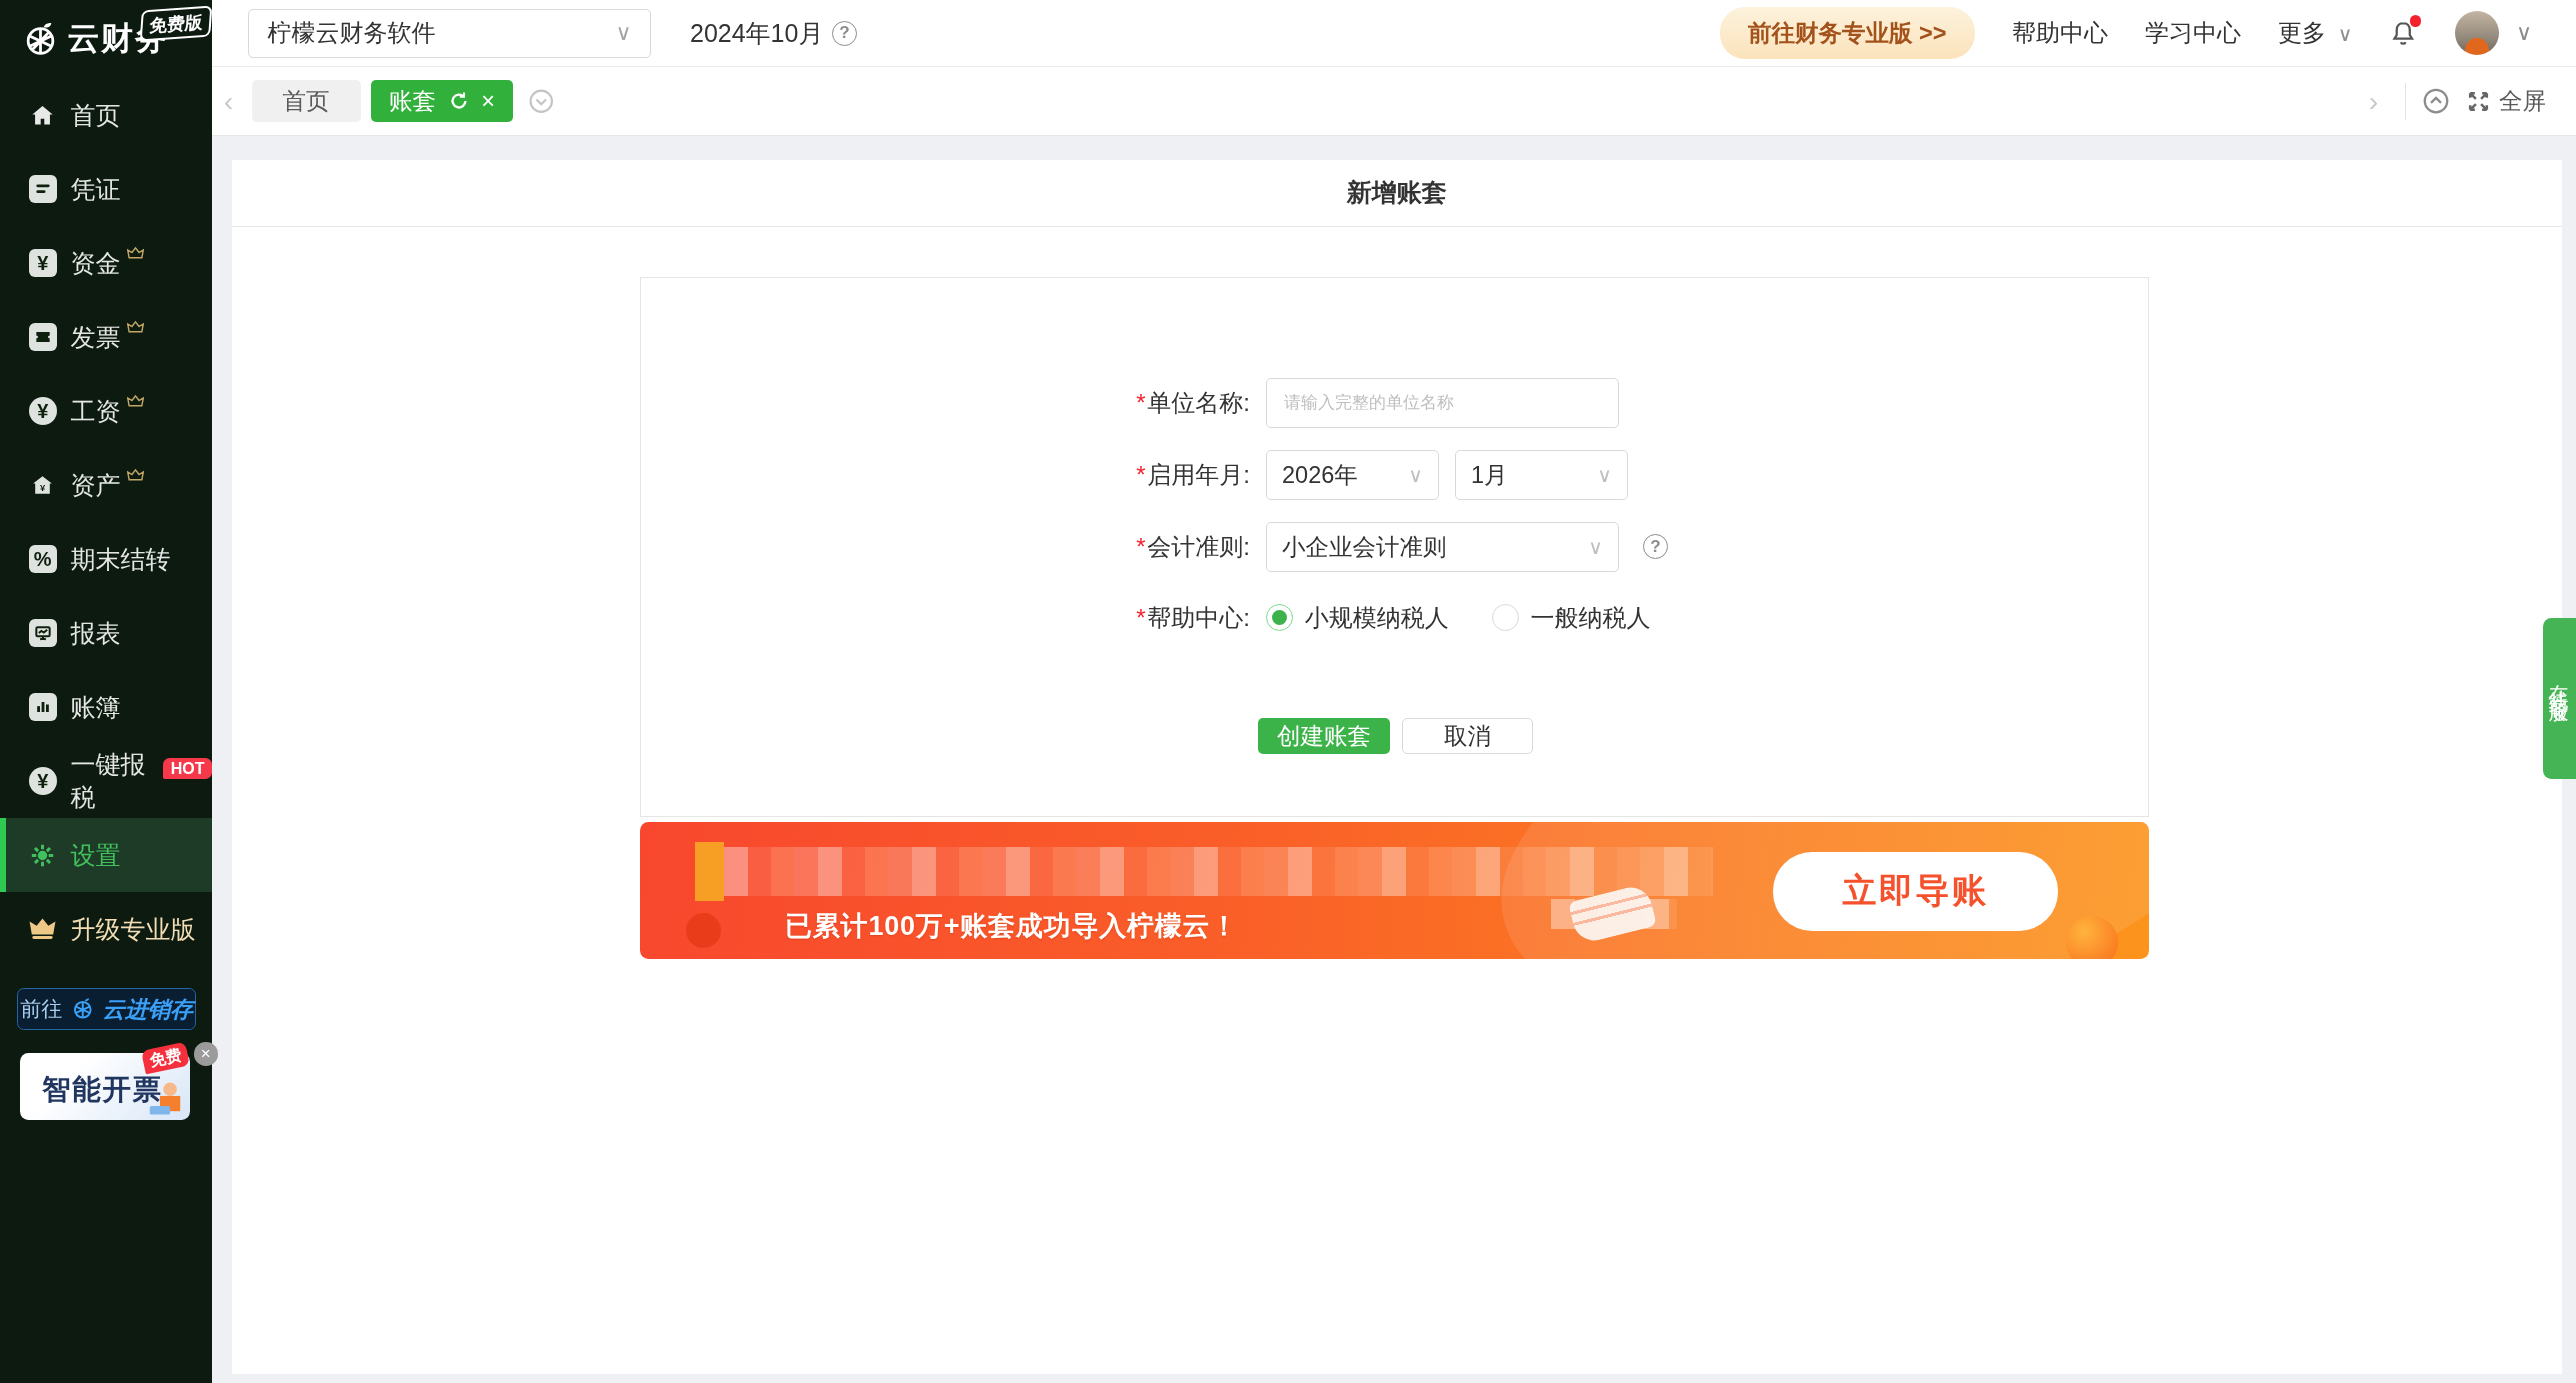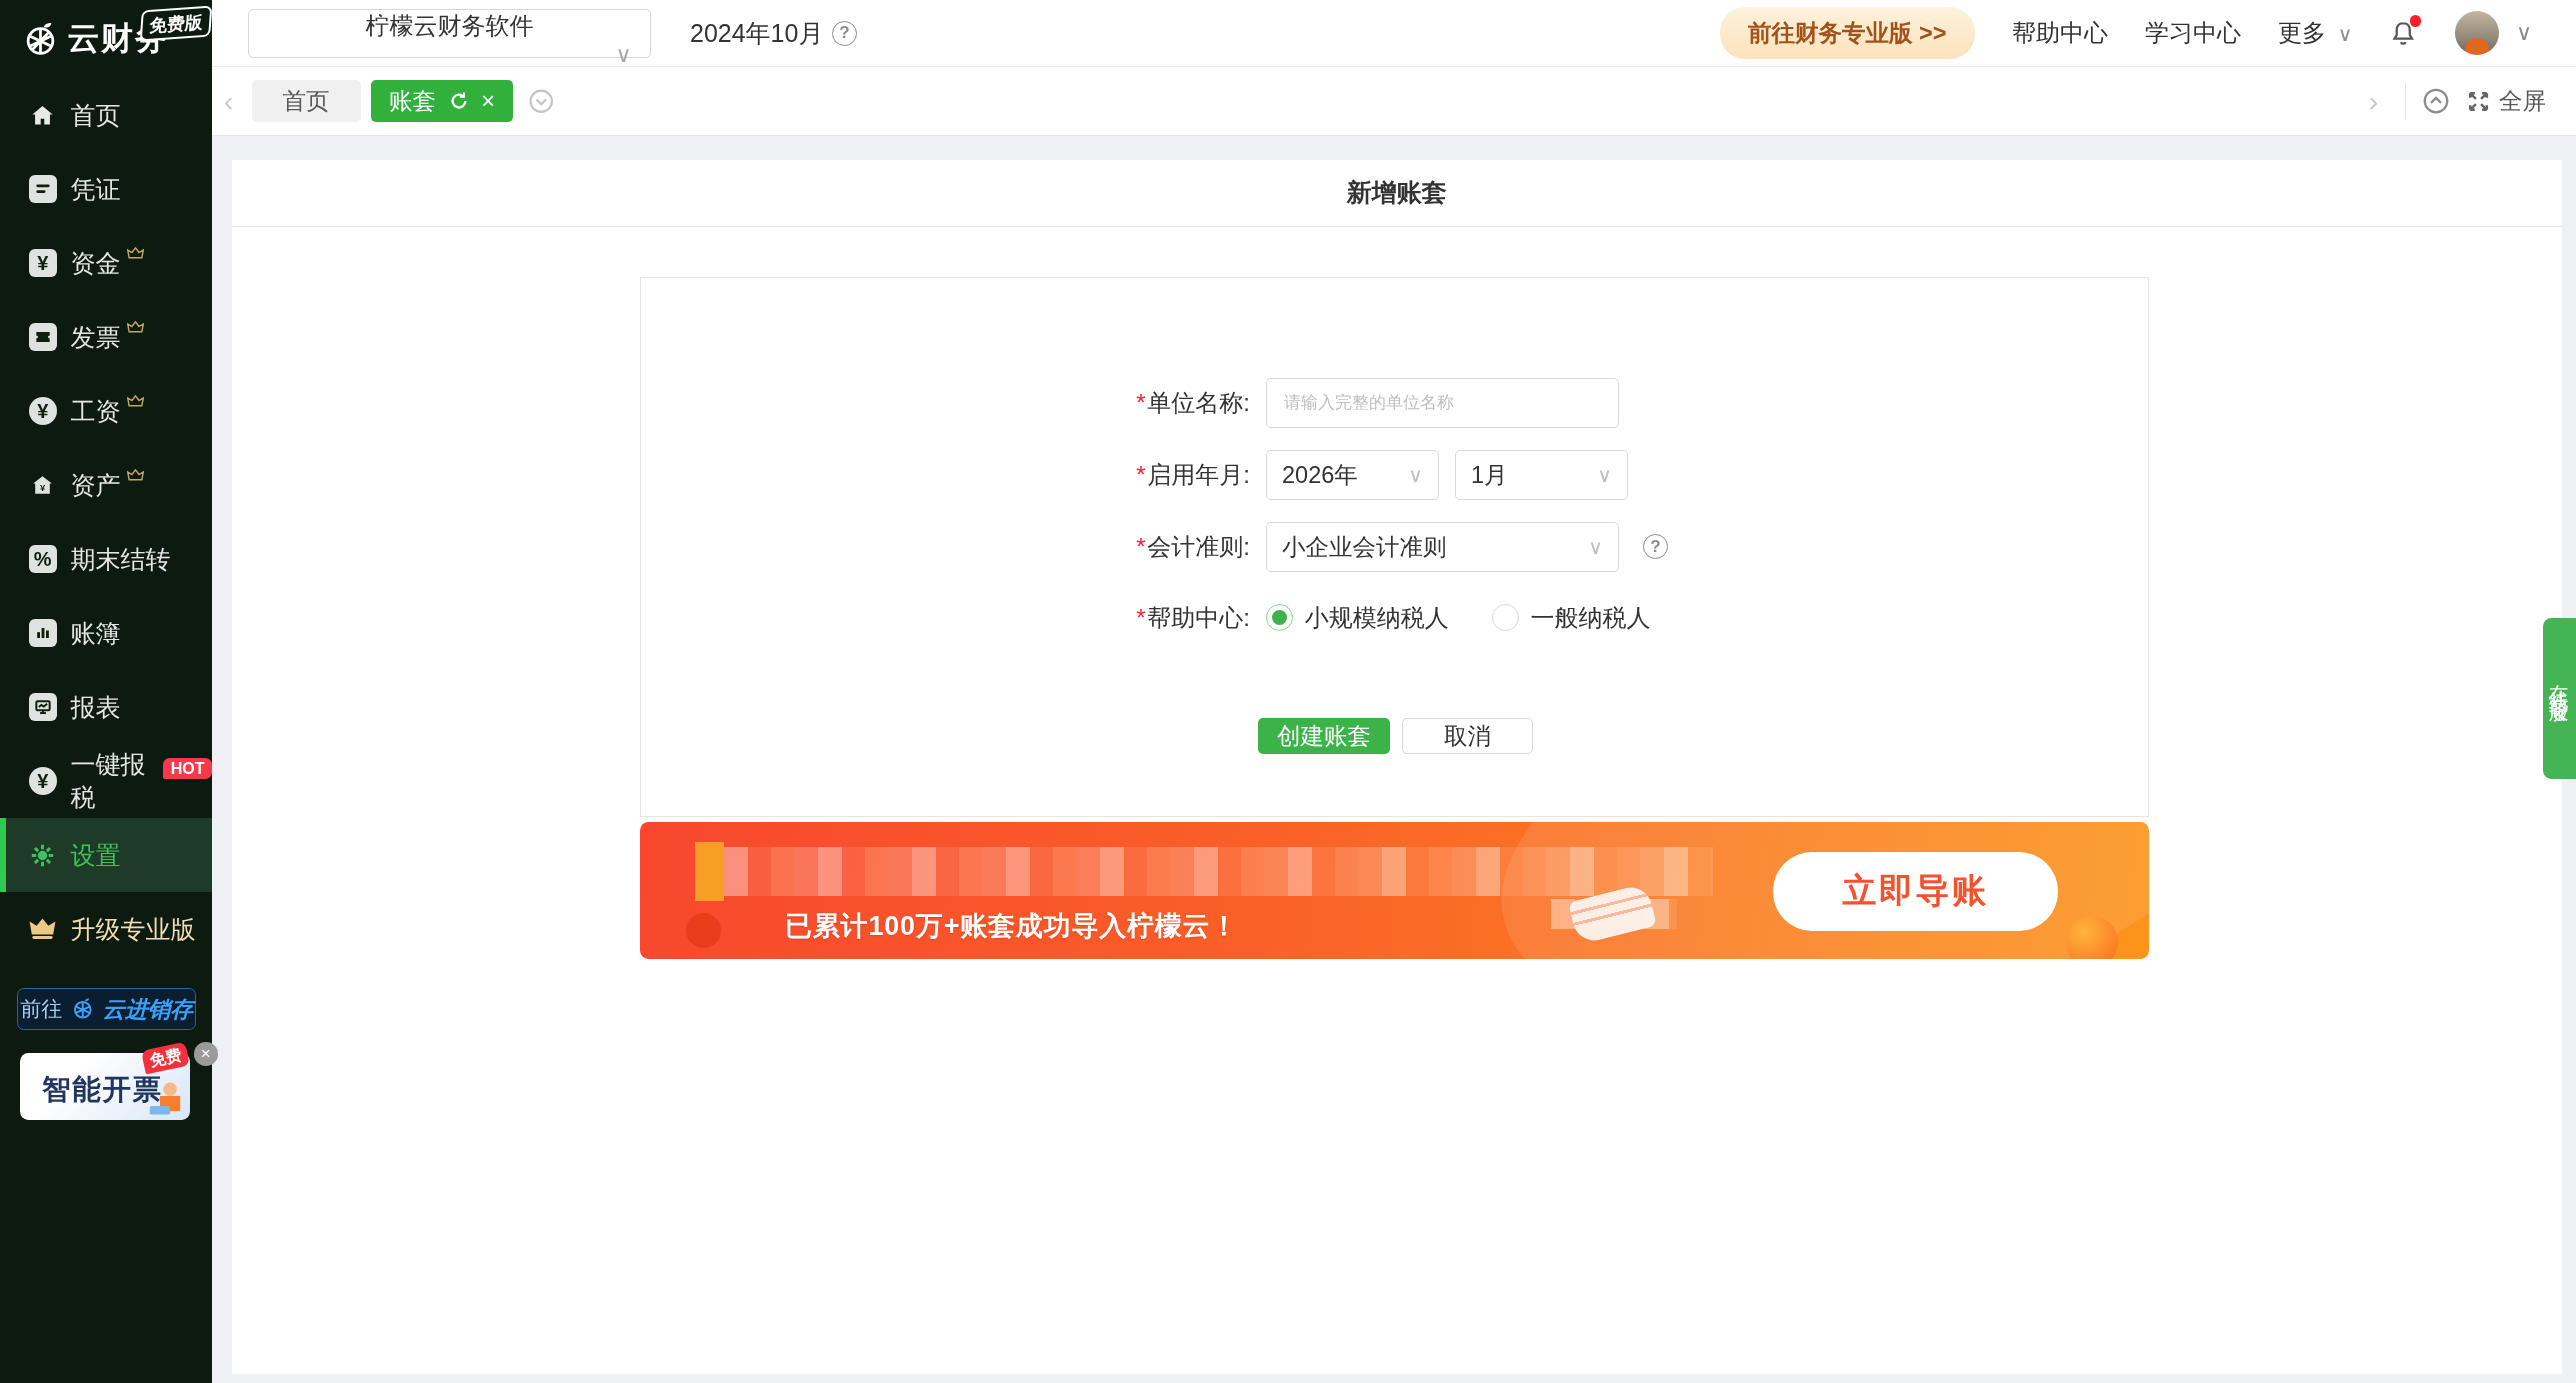--- a/index.html
+++ b/index.html
@@ -23,21 +23,21 @@
   #jxc-btn { position:absolute; left:17px; top:988px; width:179px; height:42px; background:#0a1e31; border:1.7px solid #2465a5; border-radius:6.7px; display:flex; align-items:center; justify-content:center; gap:8.4px; cursor:pointer; }
   #jxc-btn .pfx { color:#a9cdf0; font-size:21px; }
   #jxc-btn .brand { color:#3aa0f8; font-size:22.6px; font-weight:bold; font-style:italic; }
   #ad-card { position:absolute; left:20px; top:1053px; width:170px; height:67px; border-radius:8.4px; background:linear-gradient(135deg,#ffffff 30%,#d8e6f7); overflow:visible; cursor:pointer; }
   #ad-card .ad-title { position:absolute; left:22px; top:18.4px; font-size:28.5px; font-weight:bold; color:#20355f; letter-spacing:1.7px; }
   #ad-card .ad-badge { position:absolute; right:1.7px; top:-6.7px; background:#f5303c; color:#fff; font-size:16px; font-weight:bold; padding:1.7px 6.7px; border-radius:7.5px 7.5px 7.5px 1.7px; transform:rotate(-12deg); }
   #ad-close { position:absolute; left:194px; top:1042px; width:23.5px; height:23.5px; border-radius:50%; background:#9b9b9b; color:#fff; font-size:17px; display:flex; align-items:center; justify-content:center; cursor:pointer; z-index:25; }
 
   
   #topbar { position:absolute; left:212px; right:0; top:0; height:67px; background:#fff; border-bottom:0.8px solid #e9e9e9; display:flex; align-items:center; }
-  #company-select { margin-left:36px; width:403px; height:49px; border:0.8px solid #d9d9d9; border-radius:5px; display:flex; align-items:center; padding:0 18.4px; font-size:24px; color:#333; cursor:pointer;flex-direction:column; }
+  #company-select { margin-left:36px; width:403px; height:49px; border:0.8px solid #d9d9d9; border-radius:5px; display:flex; align-items:center; padding:0 18.4px; font-size:24px; color:#333; cursor:pointer; }
   #company-select .chev { margin-left:auto; color:#a6a6a6; font-size:22px; }
   #period-wrap { margin-left:39px; display:flex; align-items:center; gap:8.4px; font-size:25px; color:#333; }
   .qmark { width:25px; height:25px; border:1.7px solid #8c8c8c; border-radius:50%; color:#8c8c8c; font-size:17px; display:flex; align-items:center; justify-content:center; font-weight:bold; }
   #topbar-right { margin-left:auto; display:flex; align-items:center; gap:37px; padding-right:44px; }
   #pro-pill { background:linear-gradient(180deg,#fdf2dd,#fbe3bb); color:#a2521a; font-weight:bold; font-size:23.5px; border-radius:25px; padding:10px 28.5px; cursor:pointer; white-space:nowrap; }
   .top-link { font-size:24px; color:#333; cursor:pointer; white-space:nowrap; }
   .top-link .chev { color:#8c8c8c; font-size:20px; margin-left:5px; }
   #bell { position:relative; cursor:pointer; }
   #bell .dot { position:absolute; right:-3.4px; top:-3.4px; width:11.7px; height:11.7px; background:#f5222d; border-radius:50%; }
   #avatar { width:44px; height:44px; border-radius:50%; cursor:pointer;
@@ -178,36 +178,36 @@
         </svg>
     </div>
     <div class="nav-item">
       <span class="ibox">
           <span>%</span>
         </span>
       <span>期末结转</span>
     </div>
     <div class="nav-item">
       <span class="ibox">
+        <svg width="20" height="20" viewBox="0 0 24 24" fill="none" stroke="#10200f" stroke-width="2.4">
+            <rect x="4" y="5" width="16" height="11" rx="1.5"></rect>
+            <path d="M7 12l3-2.5 3 2 4-3.5M12 16v3M8.5 19.5L12 19l3.5.5"></path>
+          </svg>
+      </span>
+      <span>报表</span>
+    </div>
+    <div class="nav-item">
+      <span class="ibox">
         <svg width="20" height="20" viewBox="0 0 24 24" fill="#10200f">
             <rect x="5" y="11" width="3.4" height="7"></rect>
             <rect x="10.3" y="6" width="3.4" height="12"></rect>
             <rect x="15.6" y="9" width="3.4" height="9"></rect>
           </svg>
       </span>
       <span>账簿</span>
-    </div>
-    <div class="nav-item">
-      <span class="ibox">
-        <svg width="20" height="20" viewBox="0 0 24 24" fill="none" stroke="#10200f" stroke-width="2.4">
-            <rect x="4" y="5" width="16" height="11" rx="1.5"></rect>
-            <path d="M7 12l3-2.5 3 2 4-3.5M12 16v3M8.5 19.5L12 19l3.5.5"></path>
-          </svg>
-      </span>
-      <span>报表</span>
     </div>
     <div class="nav-item">
       <span class="ibox round">
           <span>¥</span>
         </span>
       <span>一键报税</span>
       <span class="hot-badge">HOT</span>
     </div>
     <div class="nav-item active">
       <span class="ifree">

